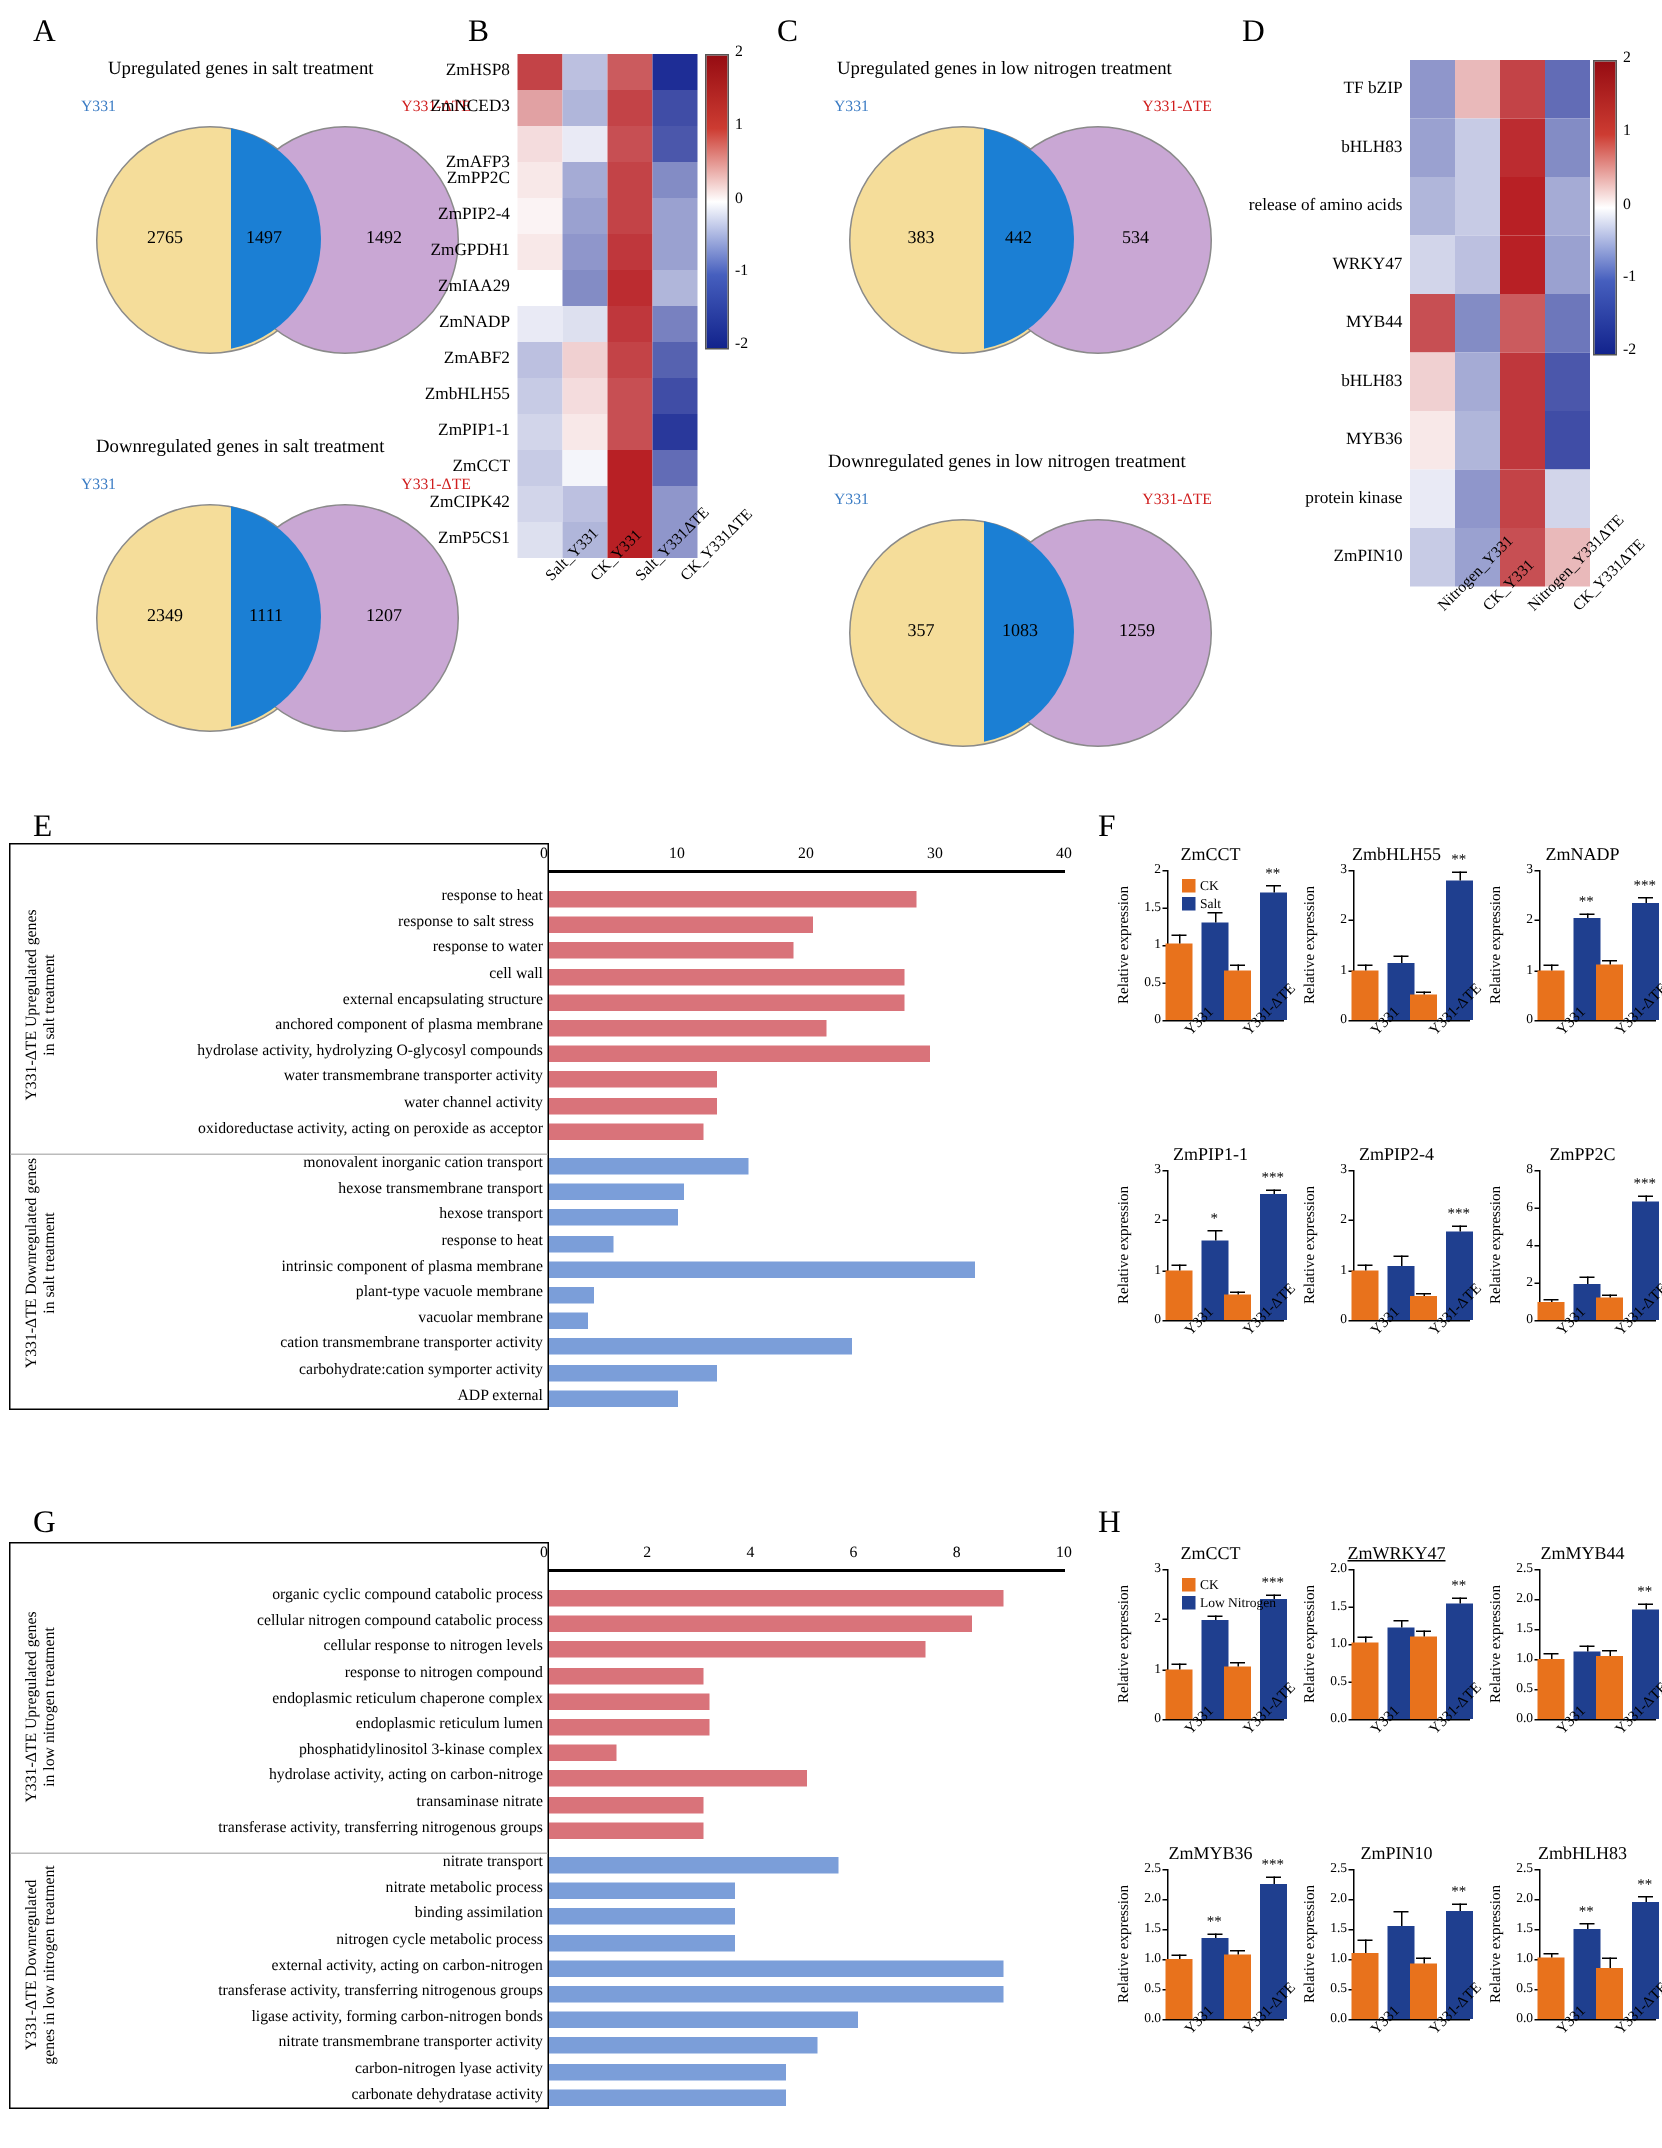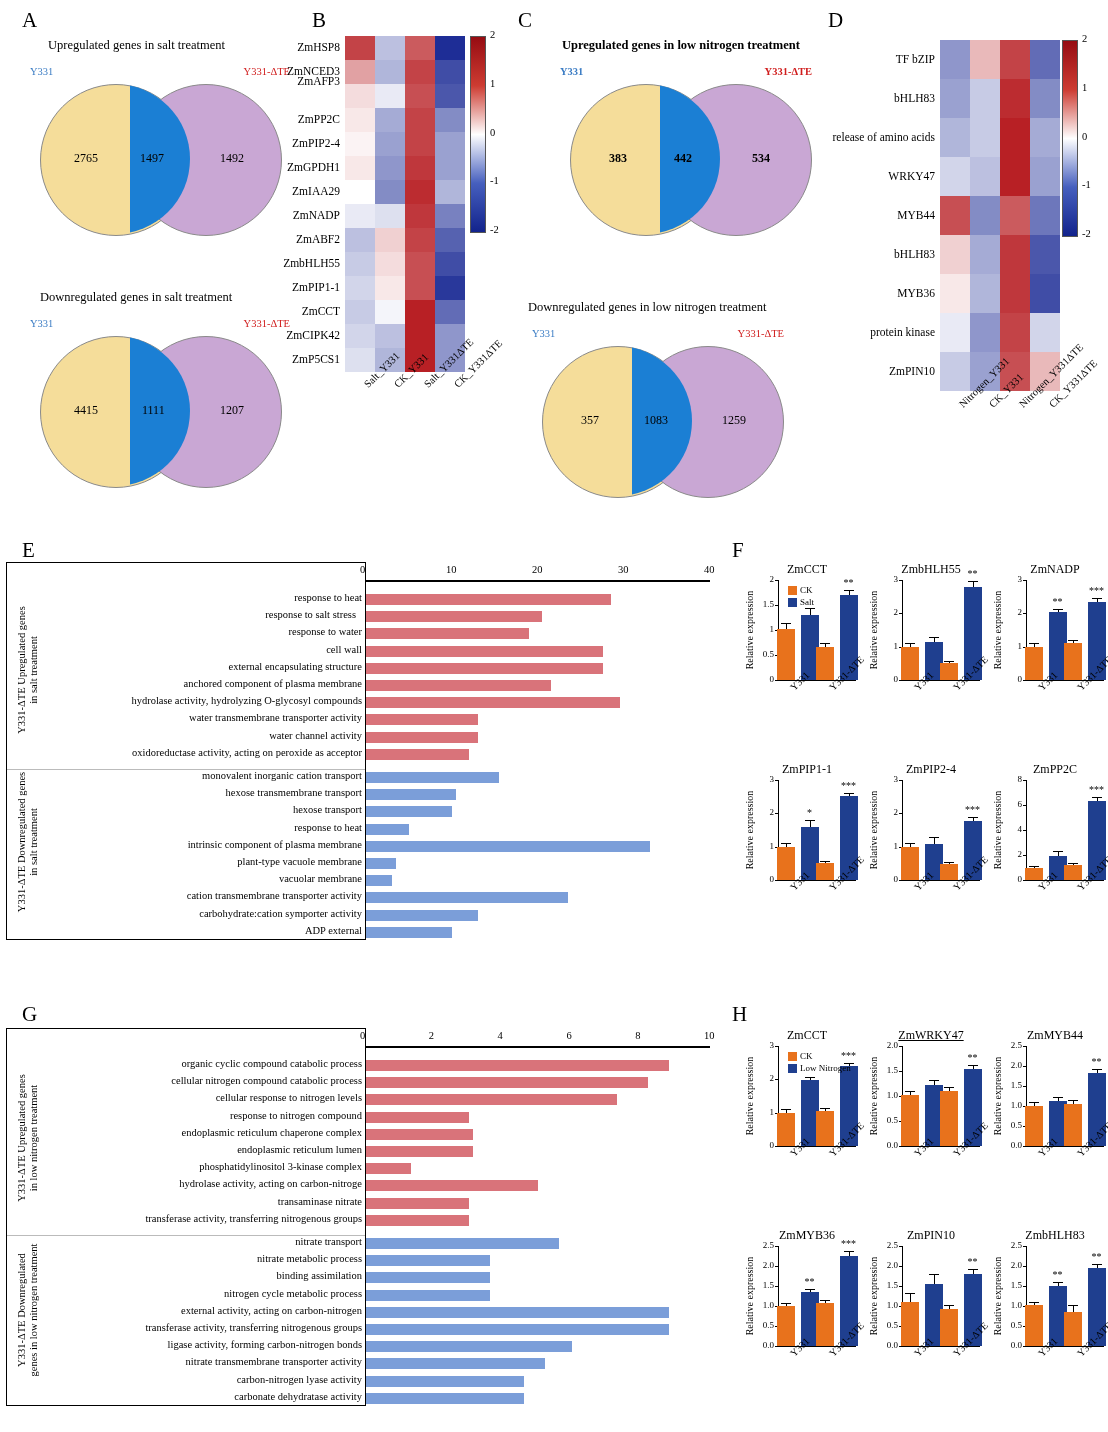--- a/index.html
+++ b/index.html
@@ -1,20 +1,20 @@
 <!DOCTYPE html>
 <html><head>
 <meta charset="utf-8">
 <style>
   html,body{margin:0;padding:0;background:#fff;}
   body{width:1108px;height:1432px;position:relative;font-family:"Liberation Serif",serif;color:#000;}
   .panel-letter{position:absolute;font-size:21px;font-family:"Liberation Serif",serif;}
   .ttl{font-size:12.5px;}
   .abs{position:absolute;}
-  .venn-wrap{position:absolute;}
+  .venn-wrap{position:absolute;margin-left:24px;}
   .venn-title{font-size:12.5px;white-space:nowrap;}
   .venn-lbl-left{font-size:10.5px;color:#3b7cc4;}
   .venn-lbl-right{font-size:10.5px;color:#d01d1d;}
   .circle{position:absolute;border-radius:50%;border:1px solid #8a8a8a;}
   .c-left{background:#f5dd9a;}
   .c-right{background:#c9a7d4;}
   .lens{position:absolute;overflow:hidden;}
   .vnum{position:absolute;font-size:12px;}
   
   .hm{position:absolute;}
@@ -71,26 +71,26 @@
 
 <div class="venn-wrap" style="left:30px;top:290px;width:260px;height:200px;">
   <div class="ttl venn-title" style="position:absolute;left:10px;top:0;">Downregulated genes in salt treatment</div>
   <div class="venn-lbl-left" style="position:absolute;left:0px;top:28px;">Y331</div>
   <div class="venn-lbl-right" style="position:absolute;right:0px;top:28px;">Y331-ΔTE</div>
   <div class="circle c-left" style="left:10px;top:46px;width:150px;height:150px;"></div>
   <div class="circle c-right" style="left:100px;top:46px;width:150px;height:150px;"></div>
   <div class="lens" style="left:100px;top:46px;width:60px;height:150px;">
     <div class="circle" style="left:-90px;top:0;width:150px;height:150px;background:#1b7fd4;border:none;"></div>
   </div>
-  <div class="vnum" style="left:44px;top:113px;">4415</div>
+  <div class="vnum" style="left:44px;top:113px;">2349</div>
   <div class="vnum" style="left:112px;top:113px;">1111</div>
   <div class="vnum" style="left:190px;top:113px;">1207</div>
 </div>
 
-<div class="venn-wrap" style="left:556px;top:38px;width:280px;height:200px;font-weight:bold;">
+<div class="venn-wrap" style="left:528px;top:38px;width:280px;height:200px;">
   <div class="ttl venn-title" style="position:absolute;left:6px;top:0;">Upregulated genes in low nitrogen treatment</div>
   <div class="venn-lbl-left" style="position:absolute;left:4px;top:28px;">Y331</div>
   <div class="venn-lbl-right" style="position:absolute;right:24px;top:28px;">Y331-ΔTE</div>
   <div class="circle c-left" style="left:14px;top:46px;width:150px;height:150px;"></div>
   <div class="circle c-right" style="left:104px;top:46px;width:150px;height:150px;"></div>
   <div class="lens" style="left:104px;top:46px;width:60px;height:150px;">
     <div class="circle" style="left:-90px;top:0;width:150px;height:150px;background:#1b7fd4;border:none;"></div>
   </div>
   <div class="vnum" style="left:53px;top:113px;">383</div>
   <div class="vnum" style="left:118px;top:113px;">442</div>
@@ -193,21 +193,21 @@
     <div class="hm-row">
       <div class="hm-cell" style="width: 30px; height: 24px; background: rgb(221, 224, 239);"></div>
       <div class="hm-cell" style="width: 30px; height: 24px; background: rgb(176, 182, 218);"></div>
       <div class="hm-cell" style="width: 30px; height: 24px; background: rgb(184, 32, 37);"></div>
       <div class="hm-cell" style="width: 30px; height: 24px; background: rgb(143, 150, 203);"></div>
     </div>
   </div>
 <div class="abs" id="hmB-labels" style="left:240px;top:36px;width:100px;">
     <div class="hm-lbl" style="top: 5px;">ZmHSP8</div>
     <div class="hm-lbl" style="top: 29px;">ZmNCED3</div>
-    <div class="hm-lbl" style="top: 39px;">ZmAFP3</div>
+    <div class="hm-lbl" style="top: 66px;">ZmAFP3</div>
     <div class="hm-lbl" style="top: 77px;">ZmPP2C</div>
     <div class="hm-lbl" style="top: 101px;">ZmPIP2-4</div>
     <div class="hm-lbl" style="top: 125px;">ZmGPDH1</div>
     <div class="hm-lbl" style="top: 149px;">ZmIAA29</div>
     <div class="hm-lbl" style="top: 173px;">ZmNADP</div>
     <div class="hm-lbl" style="top: 197px;">ZmABF2</div>
     <div class="hm-lbl" style="top: 221px;">ZmbHLH55</div>
     <div class="hm-lbl" style="top: 245px;">ZmPIP1-1</div>
     <div class="hm-lbl" style="top: 269px;">ZmCCT</div>
     <div class="hm-lbl" style="top: 293px;">ZmCIPK42</div>

